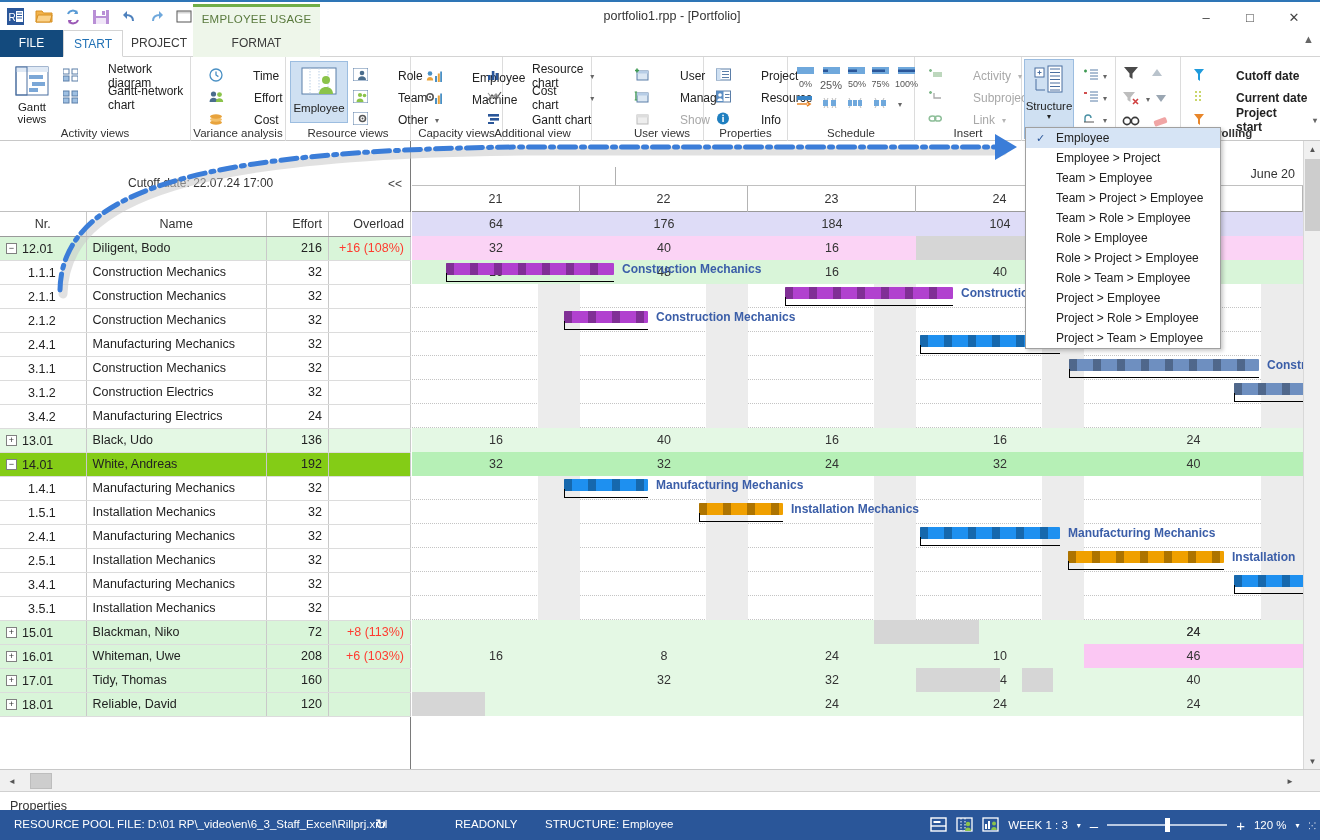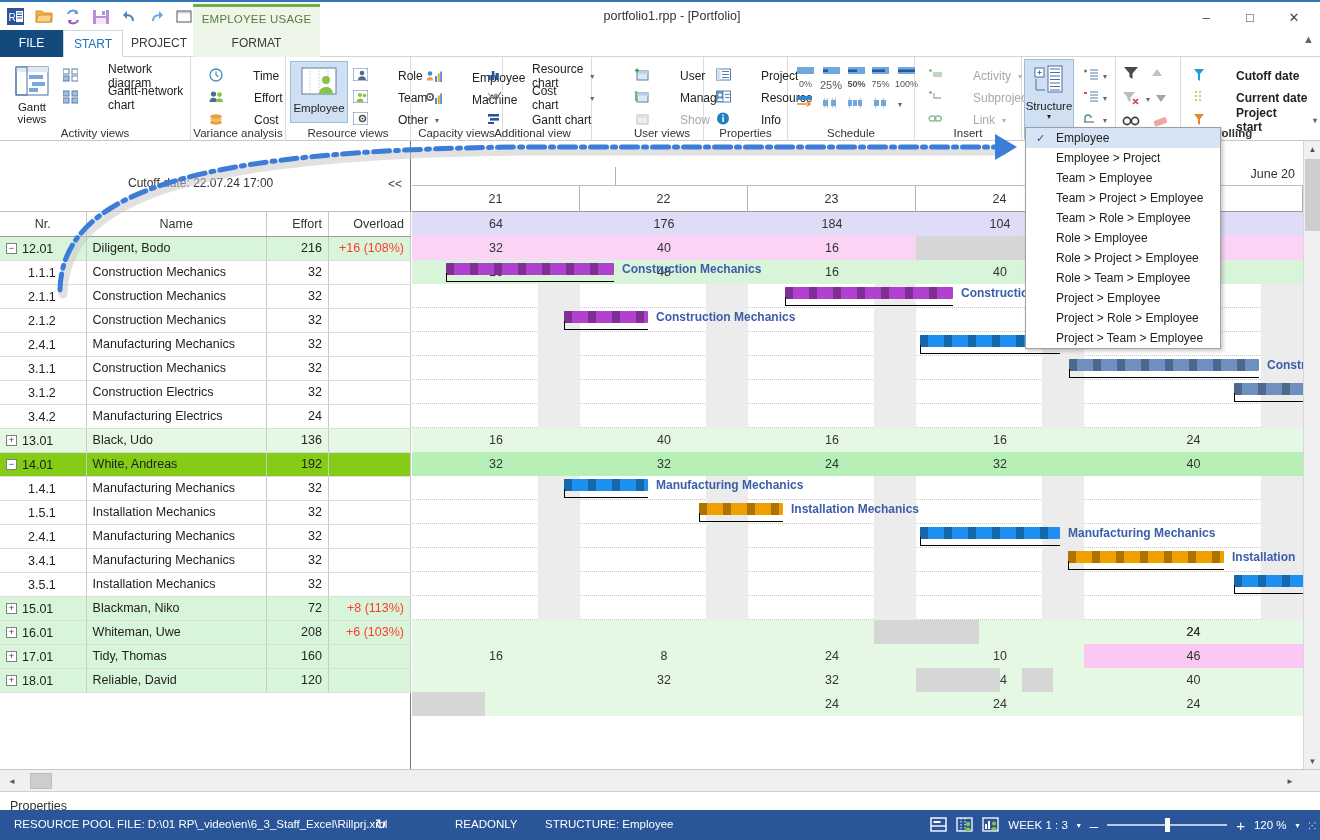--- a/index.html
+++ b/index.html
@@ -445,21 +445,21 @@
           </svg>
         <div style="font-size:9px;color:#555;">0%</div>
       </div>
       <div style="text-align:center;cursor:pointer;">
         <svg width="19" height="11" viewBox="0 0 19 11">
             <rect x="1" y="2" width="17" height="7" fill="#6fa8dc"></rect>
             <rect x="1" y="4.5" width="5" height="2.5" fill="#2a5699"></rect>
           </svg>
         <div style="font-size:11px;color:#555;">25%</div>
       </div>
-      <div style="text-align:center;cursor:pointer;font-weight:bold;">
+      <div style="text-align:right;cursor:pointer;">
         <svg width="19" height="11" viewBox="0 0 19 11">
             <rect x="1" y="2" width="17" height="7" fill="#6fa8dc"></rect>
             <rect x="1" y="4.5" width="9" height="2.5" fill="#2a5699"></rect>
           </svg>
         <div style="font-size:9px;color:#555;">50%</div>
       </div>
       <div style="text-align:center;cursor:pointer;">
         <svg width="19" height="11" viewBox="0 0 19 11">
             <rect x="1" y="2" width="17" height="7" fill="#6fa8dc"></rect>
             <rect x="1" y="4.5" width="13" height="2.5" fill="#2a5699"></rect>
@@ -743,20 +743,26 @@
           </tr>
           <tr>
             <td class="c-nr indent"><span class="nrtxt">1.5.1</span></td>
             <td class="c-name">Installation Mechanics</td>
             <td class="c-eff">32</td>
             <td class="c-ovl"></td>
           </tr>
           <tr>
             <td class="c-nr indent"><span class="nrtxt">2.4.1</span></td>
             <td class="c-name">Manufacturing Mechanics</td>
+            <td class="c-eff">32</td>
+            <td class="c-ovl"></td>
+          </tr>
+          <tr>
+            <td class="c-nr indent"><span class="nrtxt">2.5.1</span></td>
+            <td class="c-name">Installation Mechanics</td>
             <td class="c-eff">32</td>
             <td class="c-ovl"></td>
           </tr>
           <tr>
             <td class="c-nr indent"><span class="nrtxt">3.4.1</span></td>
             <td class="c-name">Manufacturing Mechanics</td>
             <td class="c-eff">32</td>
             <td class="c-ovl"></td>
           </tr>
           <tr>

